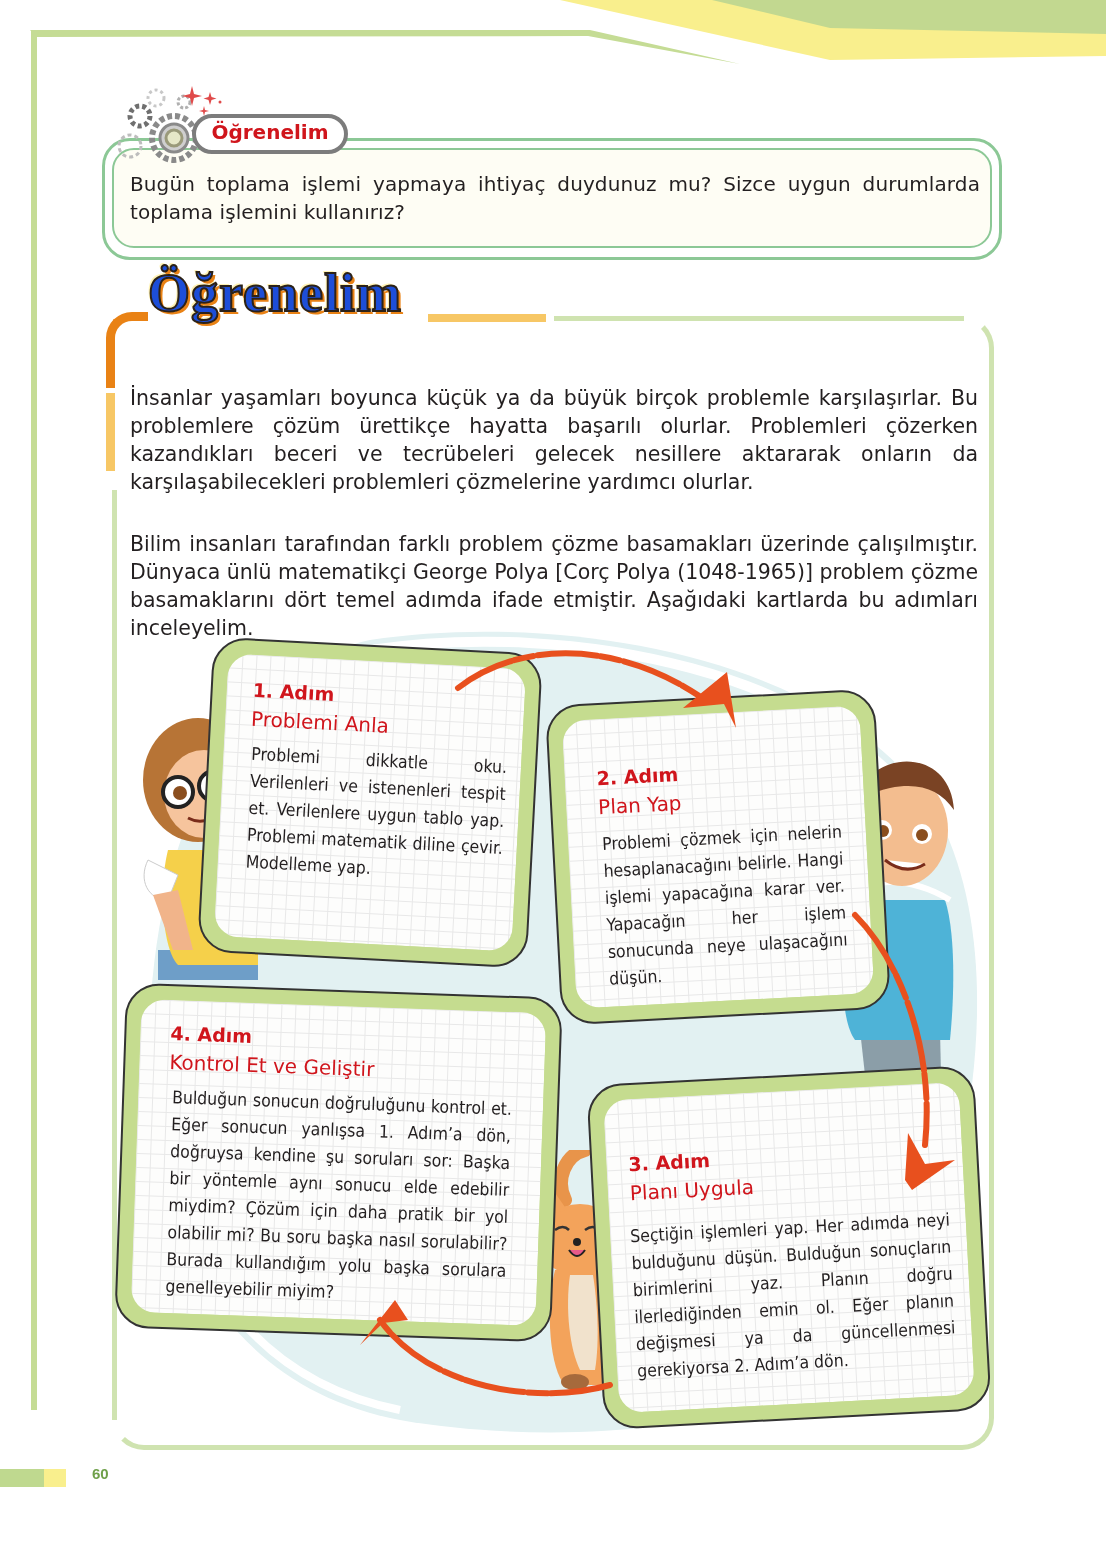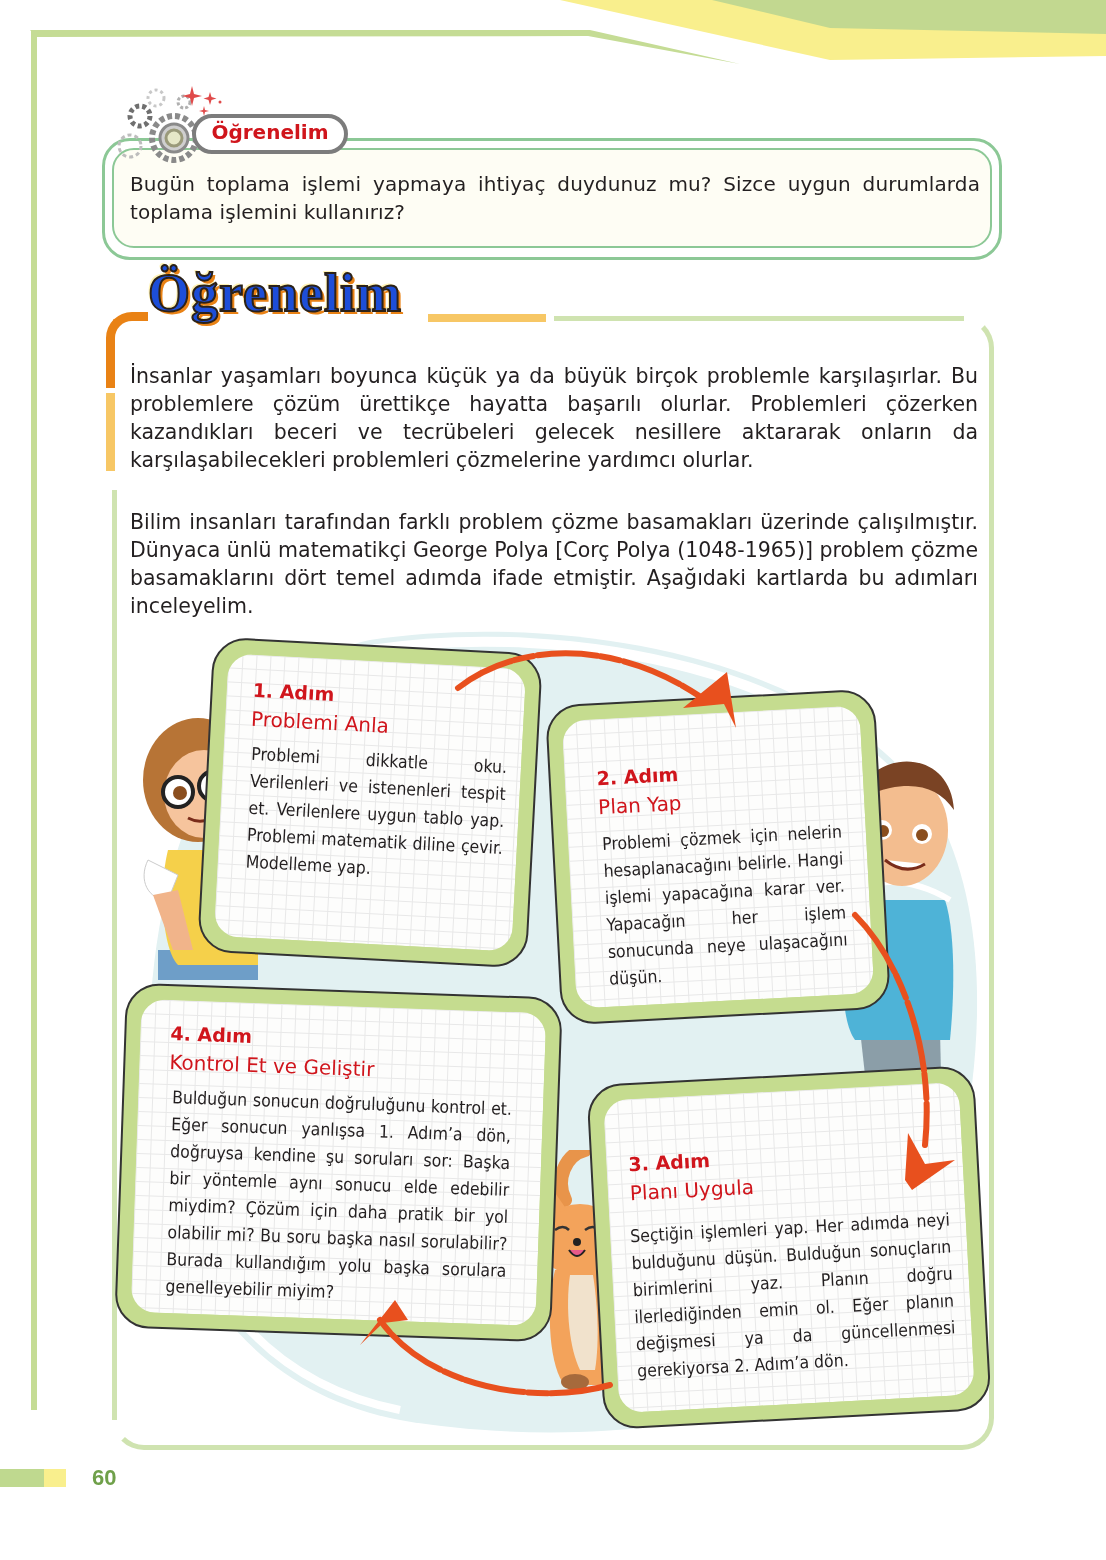--- a/index.html
+++ b/index.html
@@ -64,20 +64,21 @@
       left:148px; top:262px; font-size:54px; font-weight:bold;
       color:#1d4ed8; letter-spacing:1px;
       -webkit-text-stroke:2px #2c2218;
       text-shadow: 0 0 0 #e98215, 3px 3px 0 #e98215, -2px -2px 0 #fff2b3;
       font-family:Liberation Serif, serif;
     }
 
     .para {
       left:130px; width:848px; font-size:20.5px; line-height:28px;
       text-align:justify;
+      margin-top:22px;
     }
     .para1 { top:362px; }
     .para2 { top:508px; }
 
     
     .blob { left:150px; top:620px; width:830px; height:820px; }
 
     
     .card {
       position:absolute; box-sizing:border-box;
@@ -113,21 +114,21 @@
     .boy { left:830px; top:730px; width:130px; height:390px; }
     .cat { left:525px; top:1150px; width:85px; height:240px; }
 
     
     .arrows { left:0; top:0; width:1106px; height:1560px; pointer-events:none; }
 
     
     .footer-green { left:0; top:1469px; width:44px; height:18px; background:#bfd98f; }
     .footer-yellow { left:44px; top:1469px; width:22px; height:18px; background:#f9ef8d; }
     .page-number {
-      left:92px; top:1465px; font-size:22px; font-weight:bold; color:#6fa04a;
+      left:92px; top:1465px; font-size:15px; font-weight:bold; color:#6fa04a;
       font-family:"Liberation Sans", sans-serif;
     }
   </style>
 </head>
 <body>
 
 <svg class="abs top-deco" viewBox="0 0 1106 80">
   <polygon points="560,0 1106,0 1106,56 830,60" fill="#f9ef8d"></polygon>
   <polygon points="712,0 1106,0 1106,34 830,28" fill="#c2d890"></polygon>
   <polygon points="30,30 590,30 740,64 588,36 37,37" fill="#c5dc95"></polygon>

